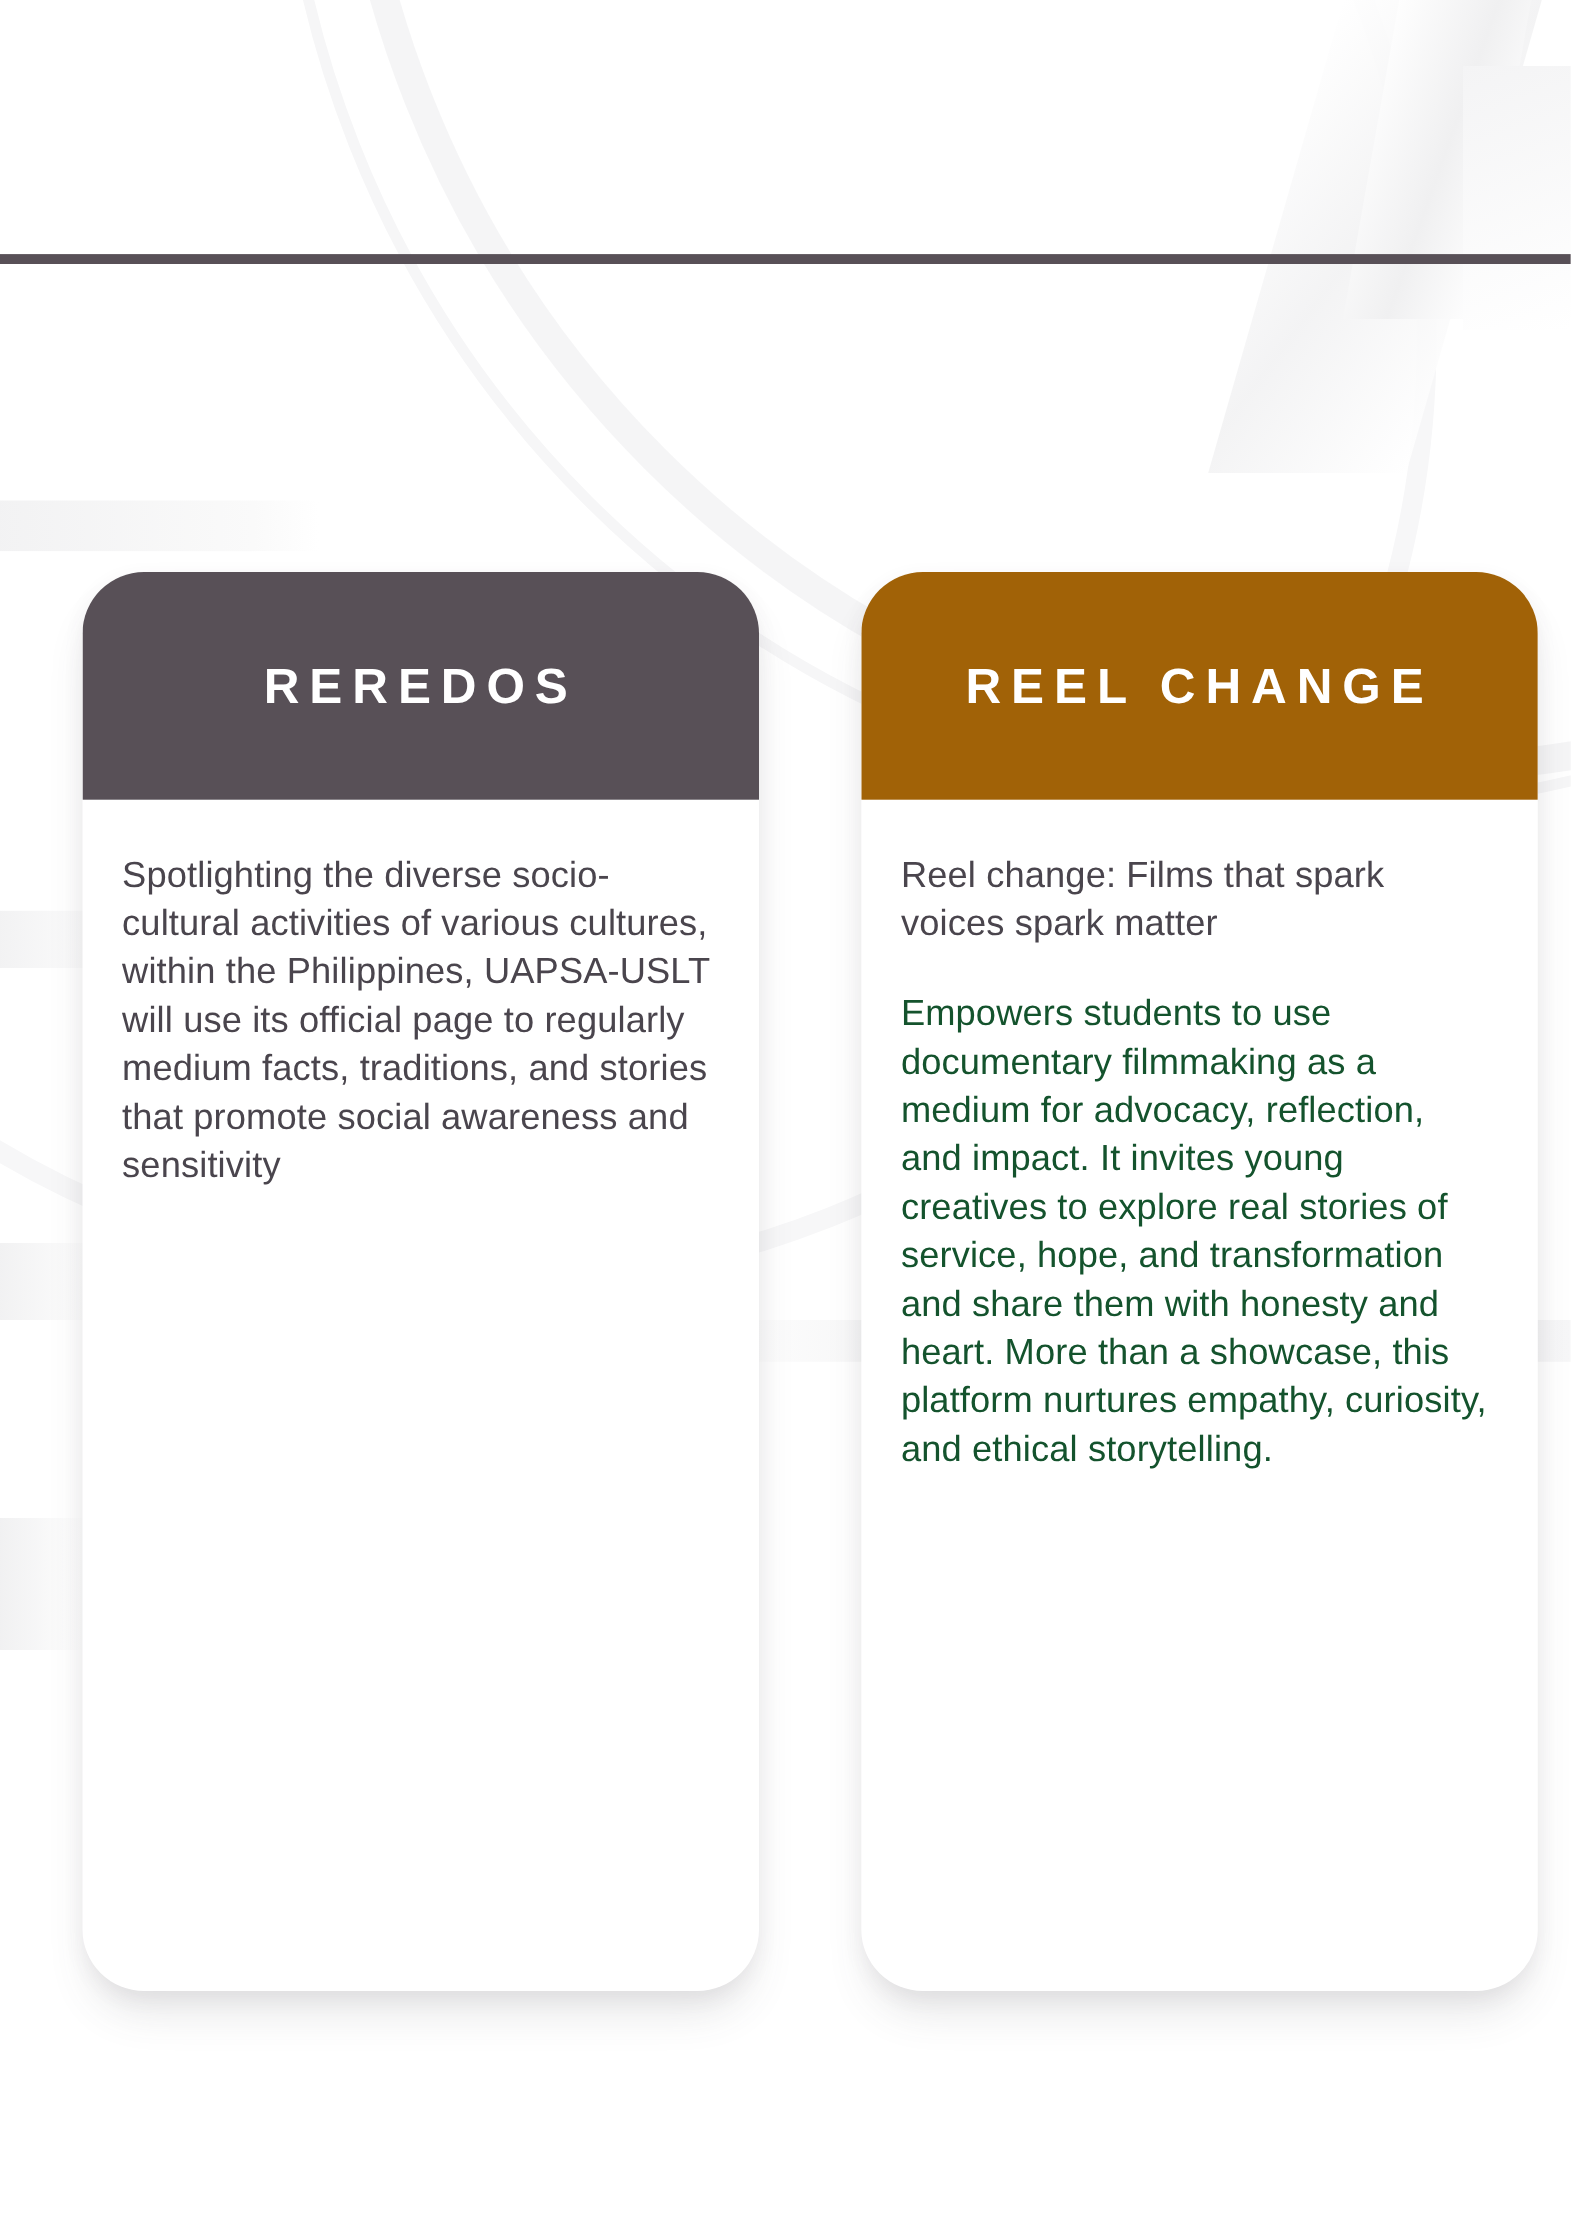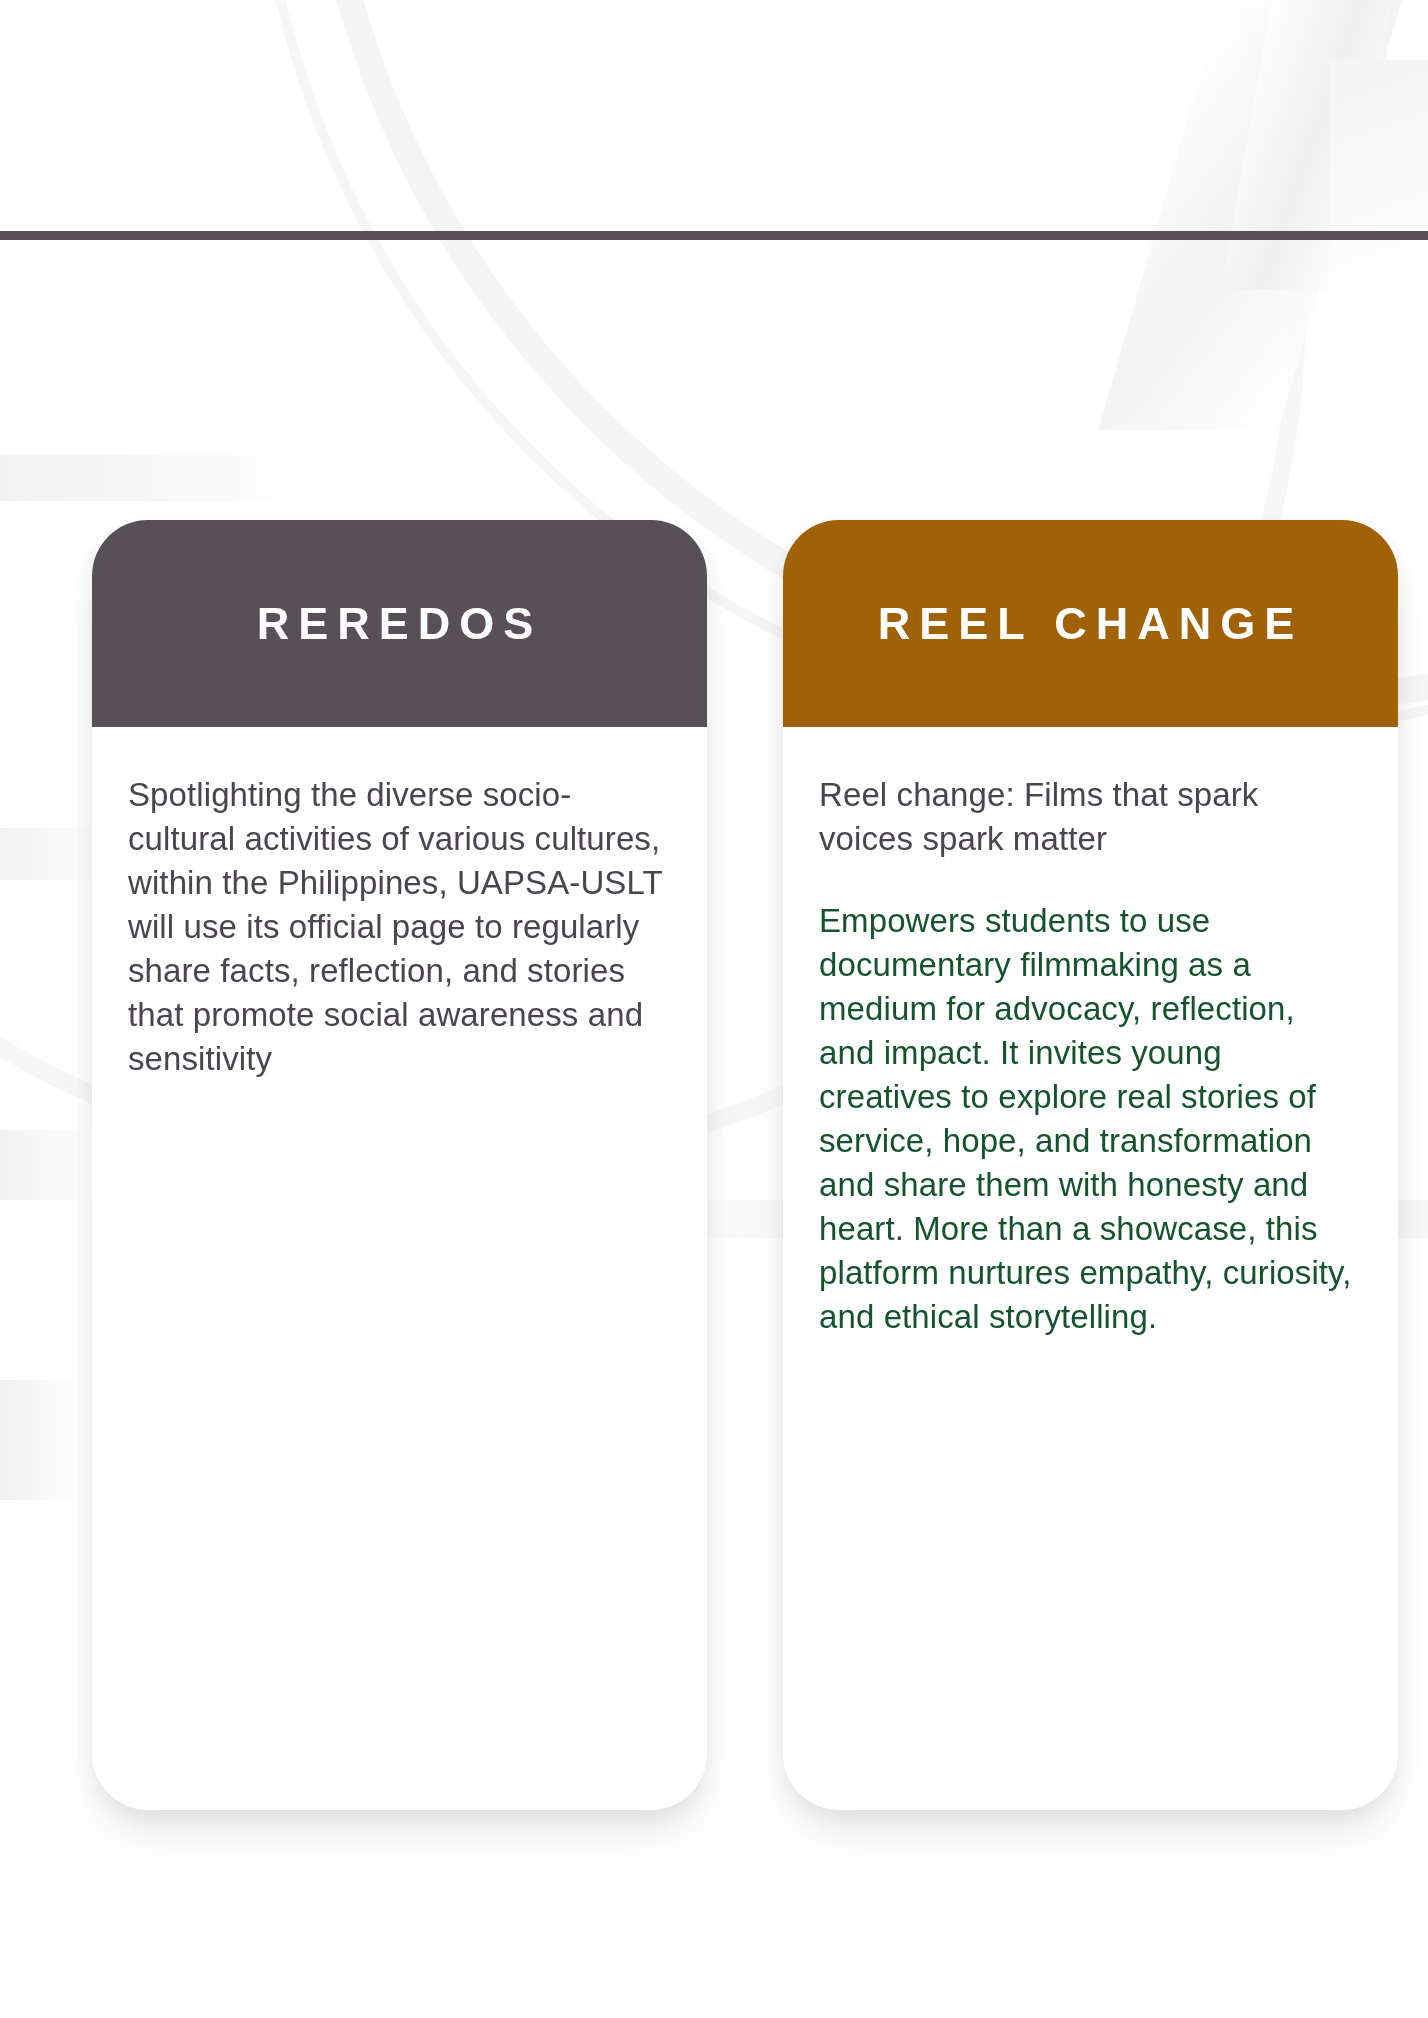--- a/index.html
+++ b/index.html
@@ -141,21 +141,21 @@
   .card {
     position: absolute;
     top: 520px;
     height: 1290px;
     background: #ffffff;
     border-radius: 56px;
     box-shadow: 0 26px 40px -8px rgba(80,75,85,0.14),
                 0 6px 18px rgba(80,75,85,0.07);
     overflow: hidden;
   }
-  .card-1 { left: 92px;  width: 615px; }
+  .card-1 { left: 75px;  width: 615px; }
   .card-2 { left: 783px; width: 615px; }
 
   .card-header {
     height: 207px;
     display: flex;
     align-items: center;
     justify-content: center;
     box-sizing: border-box;
     padding: 0 18px;
   }
@@ -202,21 +202,21 @@
 
 <div class="top-rule" style="background: rgb(88, 80, 87);"></div>
 
 <div class="card-row">
 
   <div class="card card-1">
     <div class="card-header" style="background: rgb(88, 80, 87);">
       <div class="card-title">REREDOS</div>
     </div>
     <div class="card-body">
-      <p class="para" style="color: rgb(74, 69, 77);">Spotlighting the diverse socio-cultural activities of various cultures, within the Philippines, UAPSA-USLT will use its official page to regularly share facts, reflection, and stories that promote social awareness and sensitivity</p>
+      <p class="para" style="color: rgb(74, 69, 77);">Spotlighting the diverse socio-cultural activities of various cultures, within the Philippines, UAPSA-USLT will use its official page to regularly medium facts, traditions, and stories that promote social awareness and sensitivity</p>
     </div>
   </div>
 
   <div class="card card-2">
     <div class="card-header" style="background: #a16207;">
       <div class="card-title">REEL CHANGE</div>
     </div>
     <div class="card-body">
       <p class="para" style="color: rgb(74, 69, 77);">Reel change: Films that spark voices spark matter</p>
       <p class="para" style="color: #14532d;">Empowers students to use documentary filmmaking as a medium for advocacy, reflection, and impact. It invites young creatives to explore real stories of service, hope, and transformation and share them with honesty and heart. More than a showcase, this platform nurtures empathy, curiosity, and ethical storytelling.</p>

